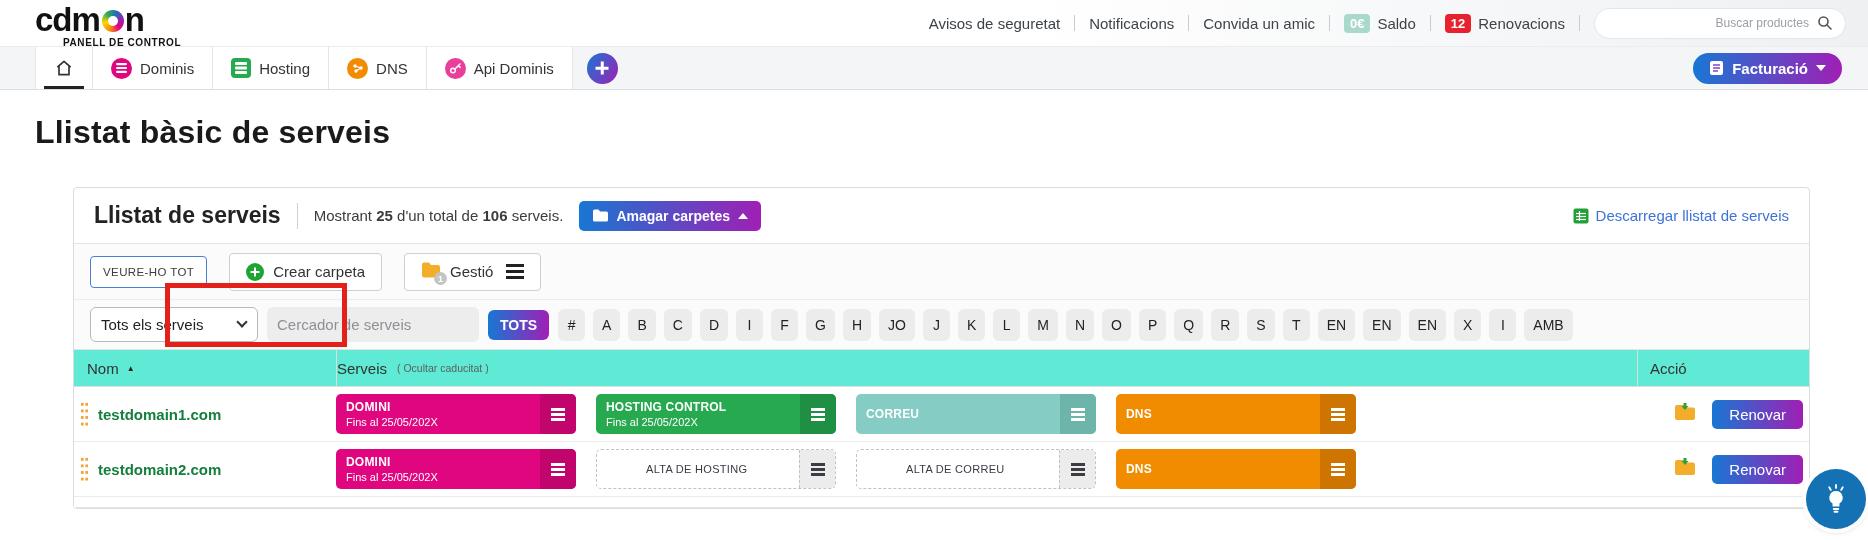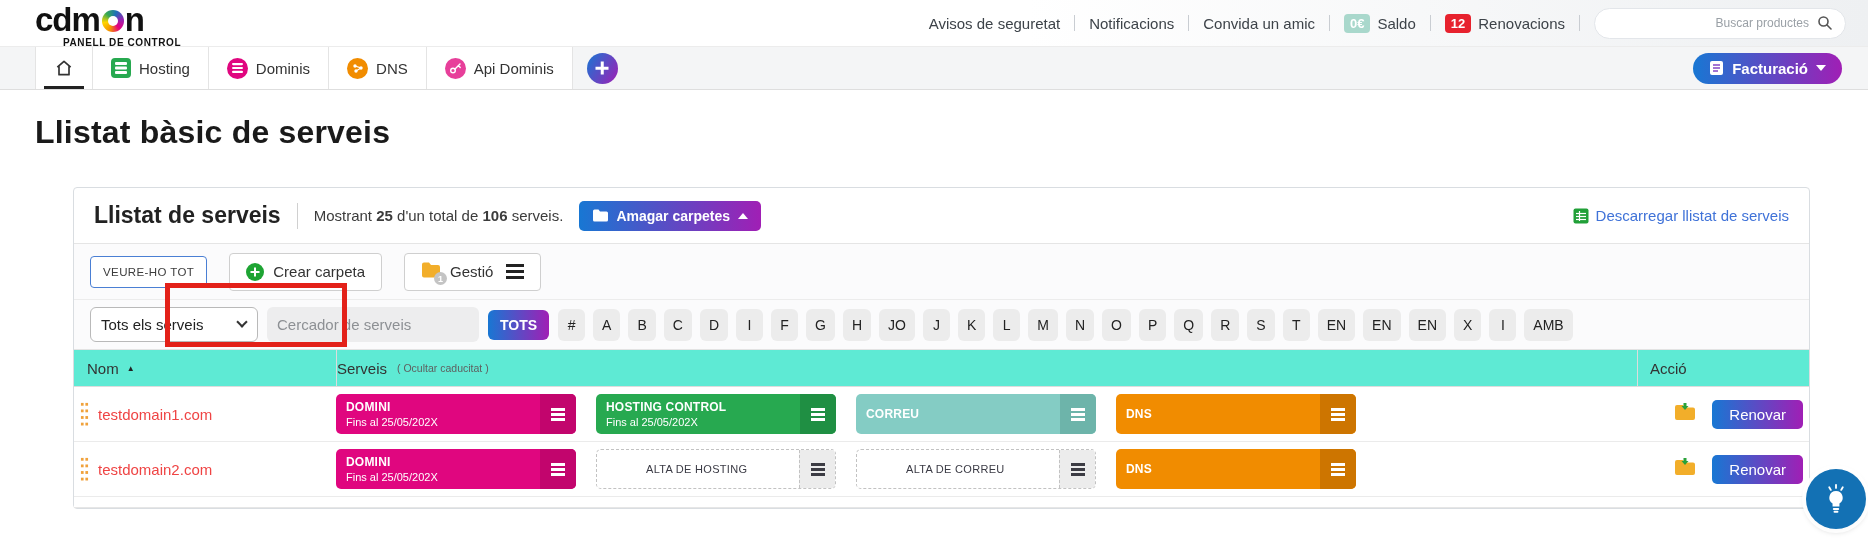--- a/index.html
+++ b/index.html
@@ -99,21 +99,21 @@
   .col-nom { width:262px; padding-left:13px; display:flex; align-items:center; gap:8px; }
   .col-serveis { flex:1; display:flex; align-items:center; gap:10px; border-left:1px solid #dcdcdc; align-self:stretch; }
   .col-accio { width:172px; padding-left:12px; border-left:1px solid #dcdcdc; align-self:stretch; display:flex; align-items:center; }
   .sort-caret { font-size:8px; color:#222; }
   .col-note { font-size:10.5px; color:#5f5f5f; cursor:pointer; }
 
   .trow { height:55px; display:flex; align-items:center; border-bottom:1px solid #ebebeb; background:#fff; }
   .cell-nom { width:262px; padding-left:6px; display:flex; align-items:center; gap:9px; }
   .drag { width:9px; height:27px; flex:none; cursor:grab;
     background-image:radial-gradient(circle,#f0a23c 1.4px, transparent 1.6px); background-size:4.5px 6.6px; }
-  .dname { font-size:15px; font-weight:normal; color:#ef4444; }
+  .dname { font-size:15px; font-weight:bold; color:#15803d; }
   .cell-services { flex:1; display:flex; align-items:center; gap:20px; }
   .cell-accio { width:172px; display:flex; align-items:center; justify-content:flex-end; gap:15px; padding-right:6px; }
 
   .badge { display:flex; align-items:stretch; width:240px; height:40px; border-radius:5px; overflow:hidden; color:#fff; cursor:pointer; }
   .badge .info { flex:1; display:flex; flex-direction:column; justify-content:center; padding:0 10px; gap:2px; min-width:0; }
   .badge .blabel { font-size:12px; font-weight:bold; letter-spacing:.2px; white-space:nowrap; }
   .badge .bsub { font-size:11px; white-space:nowrap; }
   .badge .bsub:empty { display:none; }
   .badge .menu { width:36px; display:flex; align-items:center; justify-content:center; flex:none; }
   .bars { width:14px; height:13px; background:repeating-linear-gradient(to bottom,#fff 0 3px,transparent 3px 5px); }
@@ -177,42 +177,42 @@
 </div>
 
 <div class="nav-bar">
   <div class="nav-tabs">
     <div class="nav-tab active">
       <svg width="20" height="20" viewBox="0 0 24 24">
         <path d="M4 11 L12 4 L20 11 M6 10 V20 H18 V10" fill="none" stroke="#333" stroke-width="2" stroke-linejoin="round"></path>
       </svg>
     </div>
     <div class="nav-tab">
+      <span class="circle-ic" style="background:var(--pink,#e0067f)">
+        <svg width="11" height="10" viewBox="0 0 11 10">
+            <g fill="#fff">
+              <rect x="0" y="0" width="11" height="2.2" rx="1.1"></rect>
+              <rect x="0" y="3.9" width="11" height="2.2" rx="1.1"></rect>
+              <rect x="0" y="7.8" width="11" height="2.2" rx="1.1"></rect>
+            </g>
+          </svg>
+      </span>
+      <span>Dominis</span>
+    </div>
+    <div class="nav-tab">
       <span class="sq-ic" style="background:var(--green,#27a950)">
         <svg width="12" height="12" viewBox="0 0 12 12">
             <g fill="#fff">
               <rect x="0" y="0" width="12" height="3" rx="1"></rect>
               <rect x="0" y="4.5" width="12" height="3" rx="1"></rect>
               <rect x="0" y="9" width="12" height="3" rx="1"></rect>
             </g>
           </svg>
       </span>
       <span>Hosting</span>
-    </div>
-    <div class="nav-tab">
-      <span class="circle-ic" style="background:var(--pink,#e0067f)">
-        <svg width="11" height="10" viewBox="0 0 11 10">
-            <g fill="#fff">
-              <rect x="0" y="0" width="11" height="2.2" rx="1.1"></rect>
-              <rect x="0" y="3.9" width="11" height="2.2" rx="1.1"></rect>
-              <rect x="0" y="7.8" width="11" height="2.2" rx="1.1"></rect>
-            </g>
-          </svg>
-      </span>
-      <span>Dominis</span>
     </div>
     <div class="nav-tab">
       <span class="circle-ic" style="background:var(--orange,#f18c00)">
         <svg width="12" height="12" viewBox="0 0 12 12">
           <g stroke="#fff" stroke-width="1.2" fill="none">
               <path d="M3 4 L9 6 L4 9"></path>
             </g>
           <g fill="#fff">
               <circle cx="3" cy="4" r="1.7"></circle>
               <circle cx="9" cy="6" r="1.7"></circle>

